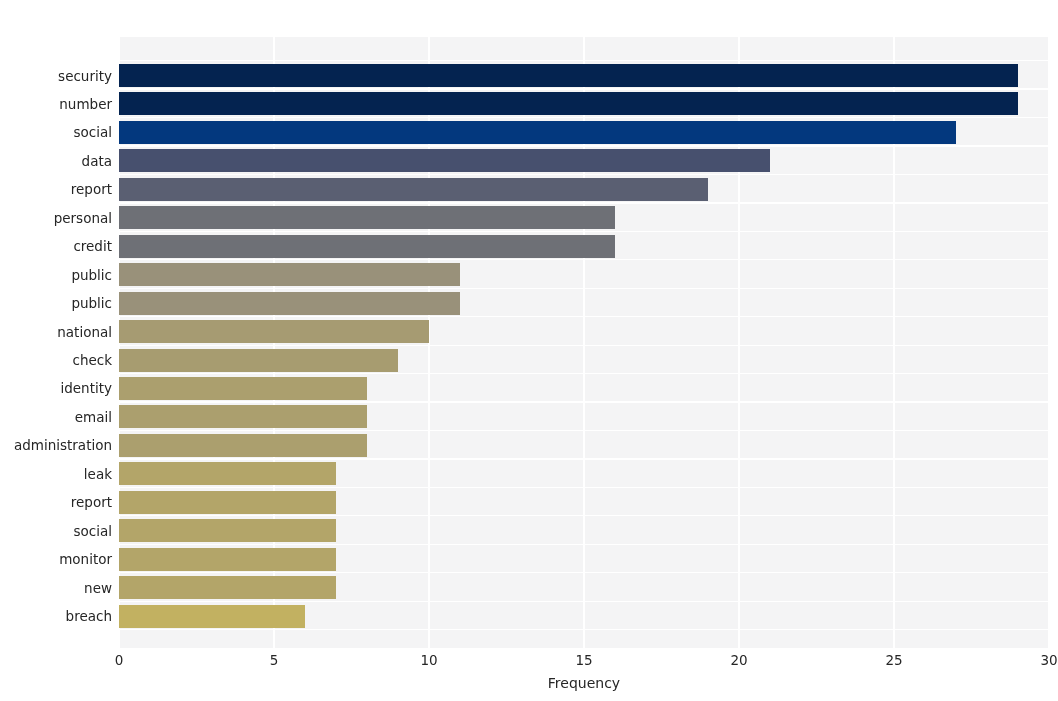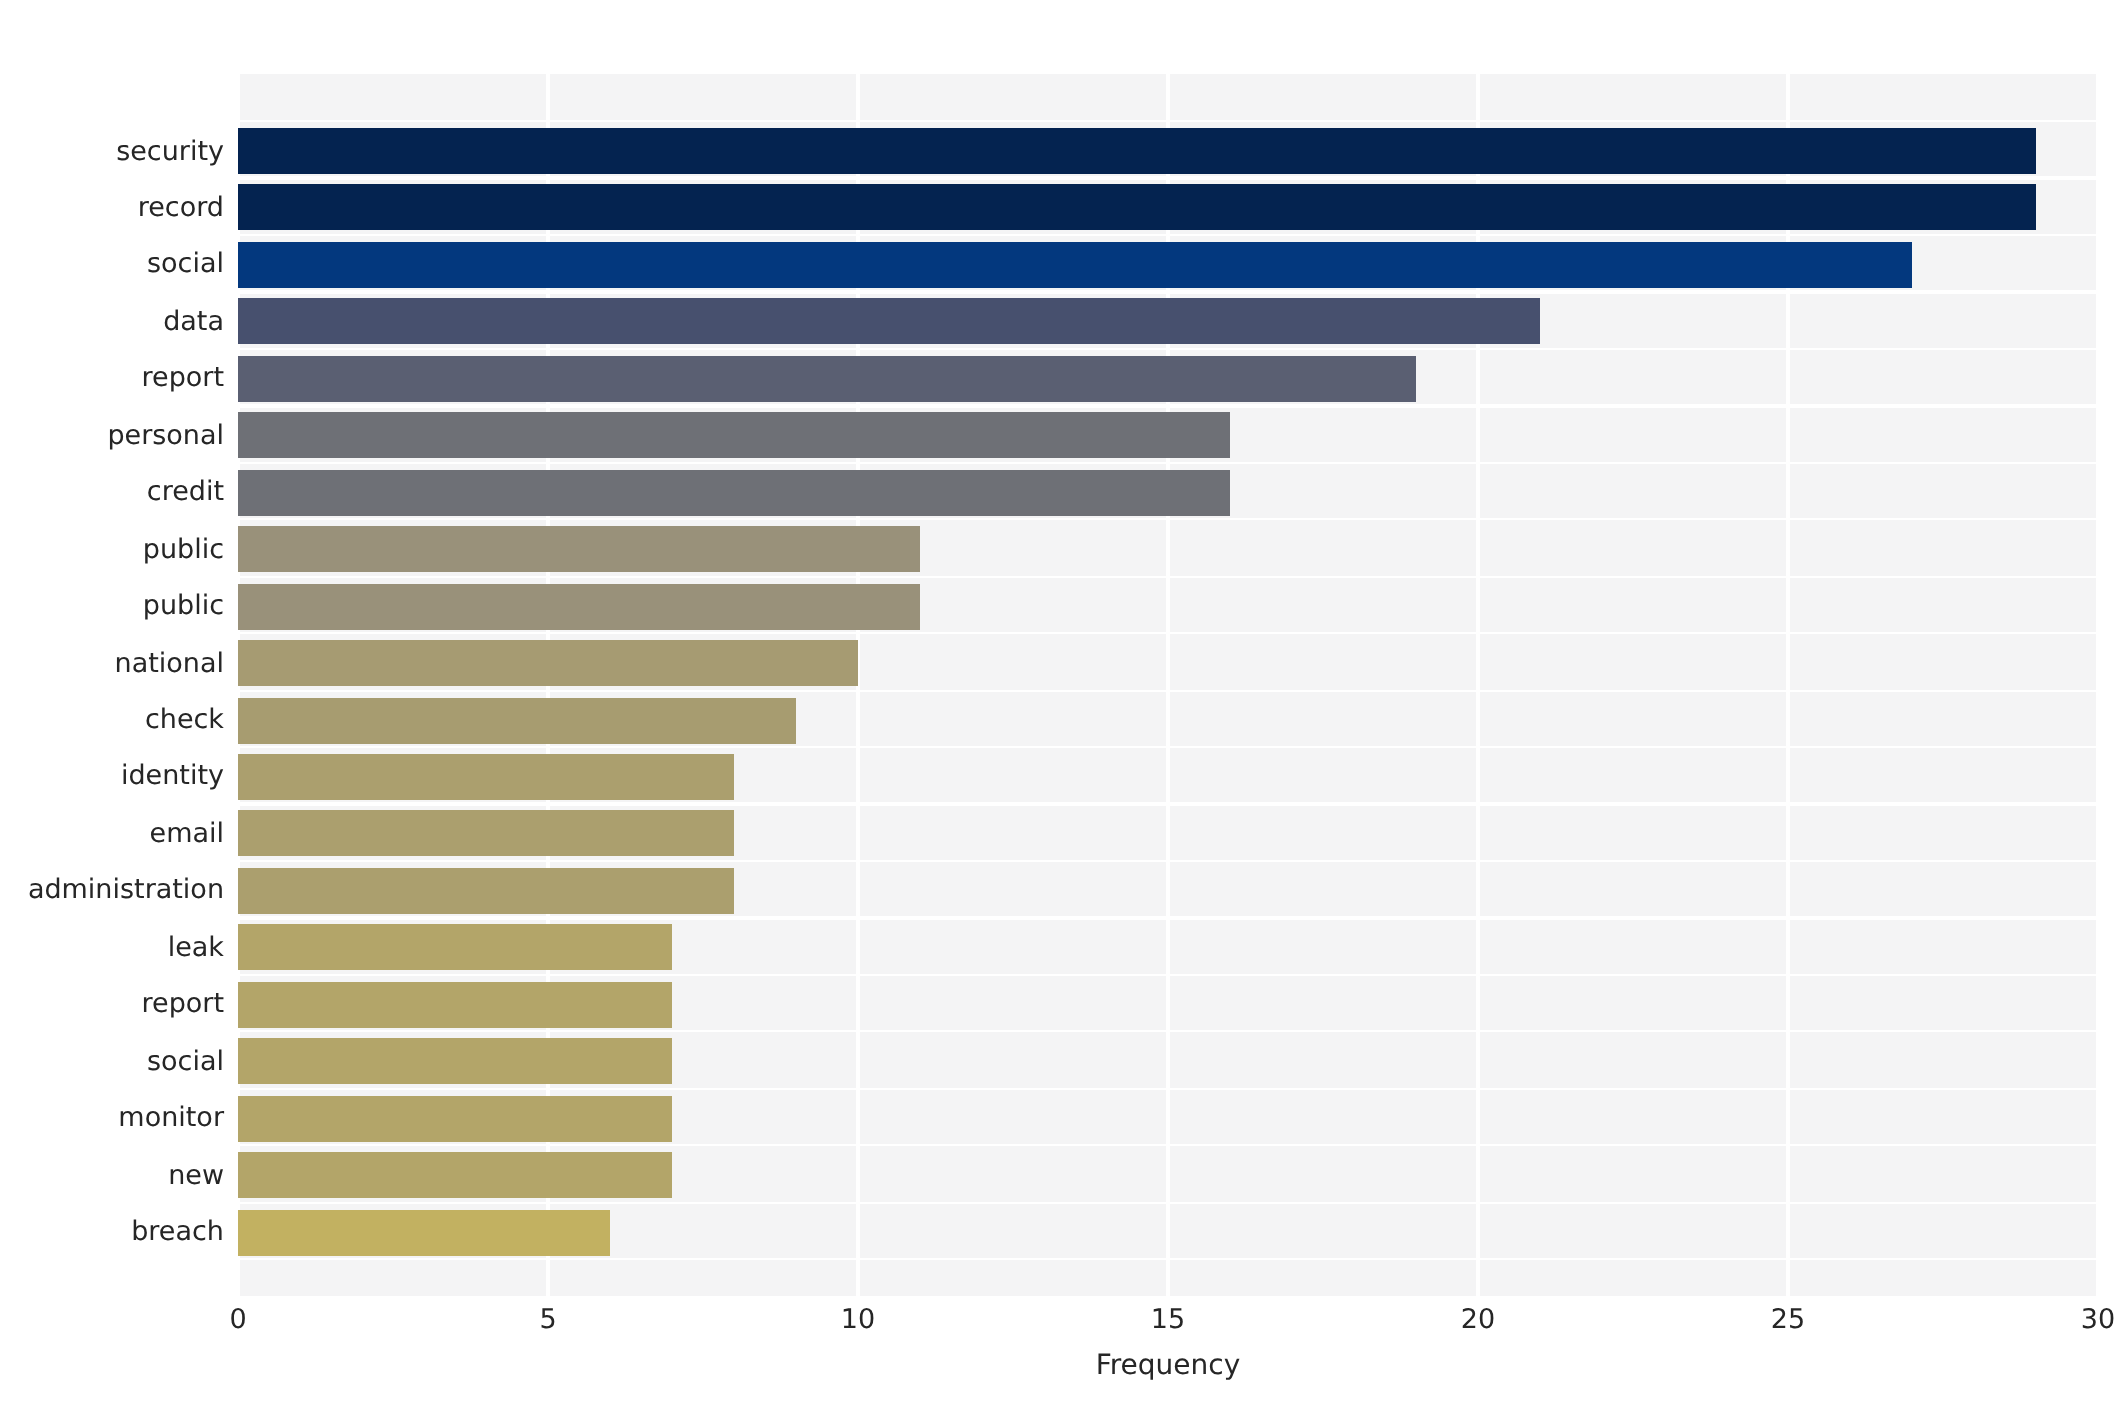--- a/index.html
+++ b/index.html
@@ -167,21 +167,21 @@
         <div class="bar" style="top: 453.75px; width: 217px; background: rgb(179, 165, 105);"></div>
         <div class="bar" style="top: 482.2px; width: 217px; background: rgb(179, 165, 105);"></div>
         <div class="bar" style="top: 510.65px; width: 217px; background: rgb(179, 165, 105);"></div>
         <div class="bar" style="top: 539.1px; width: 217px; background: rgb(179, 165, 105);"></div>
         <div class="bar" style="top: 567.55px; width: 186px; background: rgb(194, 177, 97);"></div>
       </div>
   </div>
 
   <div id="y-tick-labels">
       <div class="y-tick-label" style="top: 31.5px;">security</div>
-      <div class="y-tick-label" style="top: 59.95px;">record</div>
+      <div class="y-tick-label" style="top: 59.95px;">number</div>
       <div class="y-tick-label" style="top: 88.4px;">social</div>
       <div class="y-tick-label" style="top: 116.85px;">data</div>
       <div class="y-tick-label" style="top: 145.3px;">report</div>
       <div class="y-tick-label" style="top: 173.75px;">personal</div>
       <div class="y-tick-label" style="top: 202.2px;">credit</div>
       <div class="y-tick-label" style="top: 230.65px;">public</div>
       <div class="y-tick-label" style="top: 259.1px;">public</div>
       <div class="y-tick-label" style="top: 287.55px;">national</div>
       <div class="y-tick-label" style="top: 316px;">check</div>
       <div class="y-tick-label" style="top: 344.45px; text-align: right;">identity</div>

